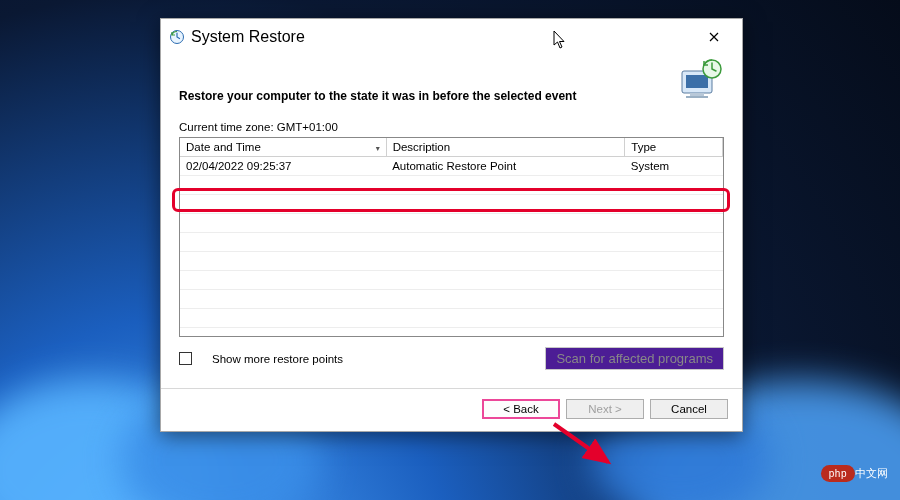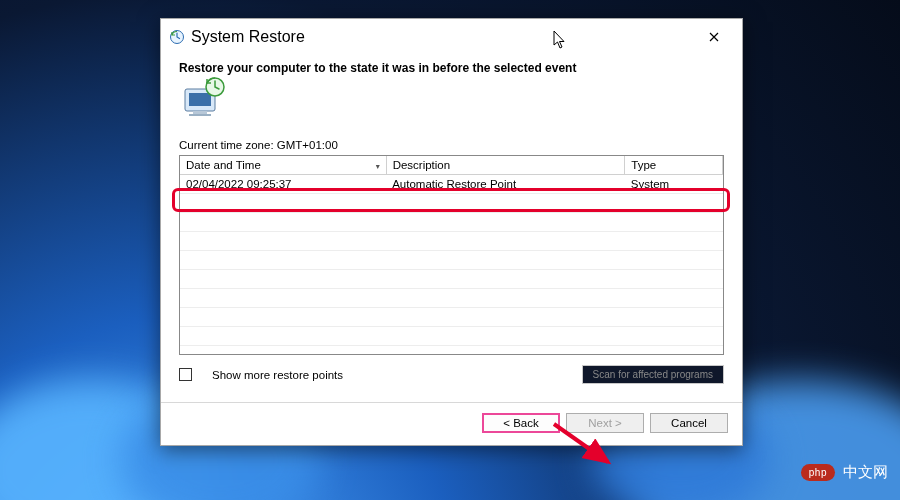--- a/index.html
+++ b/index.html
@@ -40,21 +40,21 @@
   }
   .titlebar .ticon { width:16px; height:16px; margin-right:6px; }
   .titlebar .title { flex:1; font-size:16px; }
   .titlebar .close {
     width:40px; height:24px; display:flex; align-items:center; justify-content:center;
     font-size:14px; color:#000; cursor:default;
   }
   .close svg { width:10px; height:10px; }
 
   .content { padding: 4px 18px 10px 18px; }
-  .header-row { display:flex; align-items:flex-start;flex-direction:column; }
+  .header-row { display:flex; align-items:flex-end; }
   .heading { font-weight:700; font-size:12px; flex:1; padding-top:4px; }
   .hero-icon { width:48px; height:46px; }
 
   .tz { margin-top:18px; font-size:11.5px; color:#000; }
 
   .table-wrap {
     margin-top:4px;
     border:1px solid #888;
     height:200px;
     overflow:hidden;
@@ -91,23 +91,23 @@
   }
   .chk {
     display:flex; align-items:center; gap:20px; font-size:11.5px;
   }
   .chk .box {
     width:13px; height:13px; border:1px solid #333; background:#fff;
   }
   .scan-btn {
     margin-left:auto;
     padding:3px 10px;
-    font-size:10px;
+    font-size:13px;
     color:#888;
-    background:#0f172a;
+    background:#4c1d95;
     border:1px solid #c8c8c8;
   }
 
   .footer {
     border-top:1px solid #d8d8d8;
     padding:10px 14px 12px 14px;
     display:flex;
     justify-content:flex-end;
     gap:6px;
     margin-top:8px;
@@ -139,21 +139,21 @@
   }
   .wm-pill {
     background:#ba2b1d;
     color:#fff;
     font-size:10px;
     font-weight:400;
     padding:3px 8px;
     border-radius:10px;
     letter-spacing:0.5px;
   }
-  .wm-text { color:#fff; font-size:15px; margin-left:8px; }
+  .wm-text { color:#fff; font-size:11px; margin-left:0; }
 
   .cursor {
     position:absolute;
     width:16px; height:20px;
     pointer-events:none;
   }
 </style>
 </head>
 <body>
 

